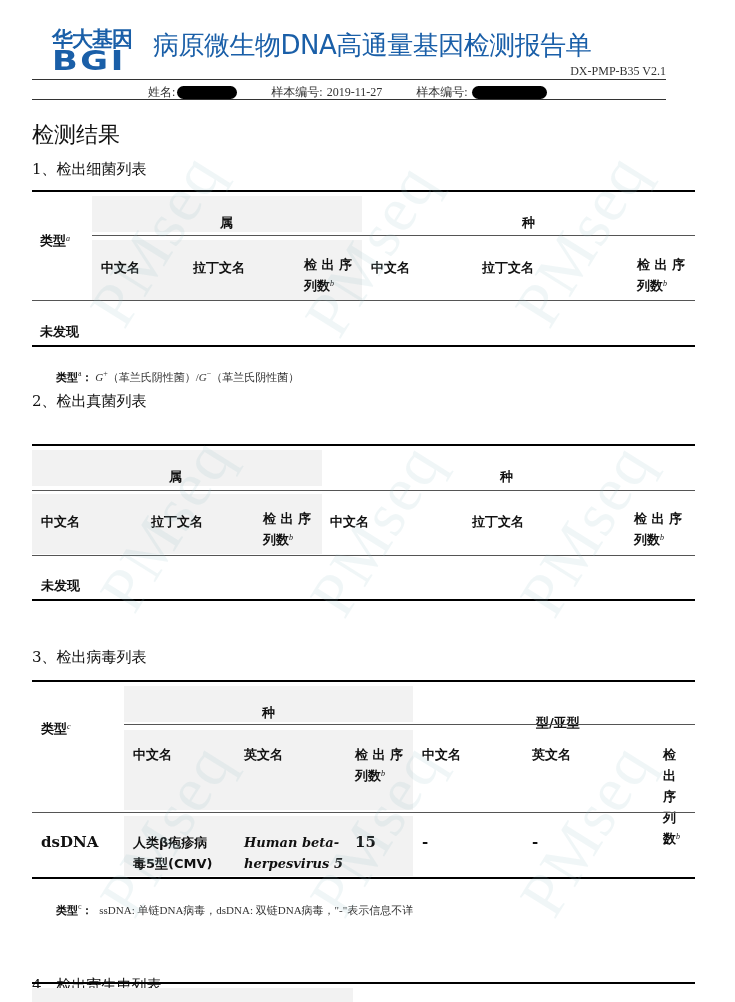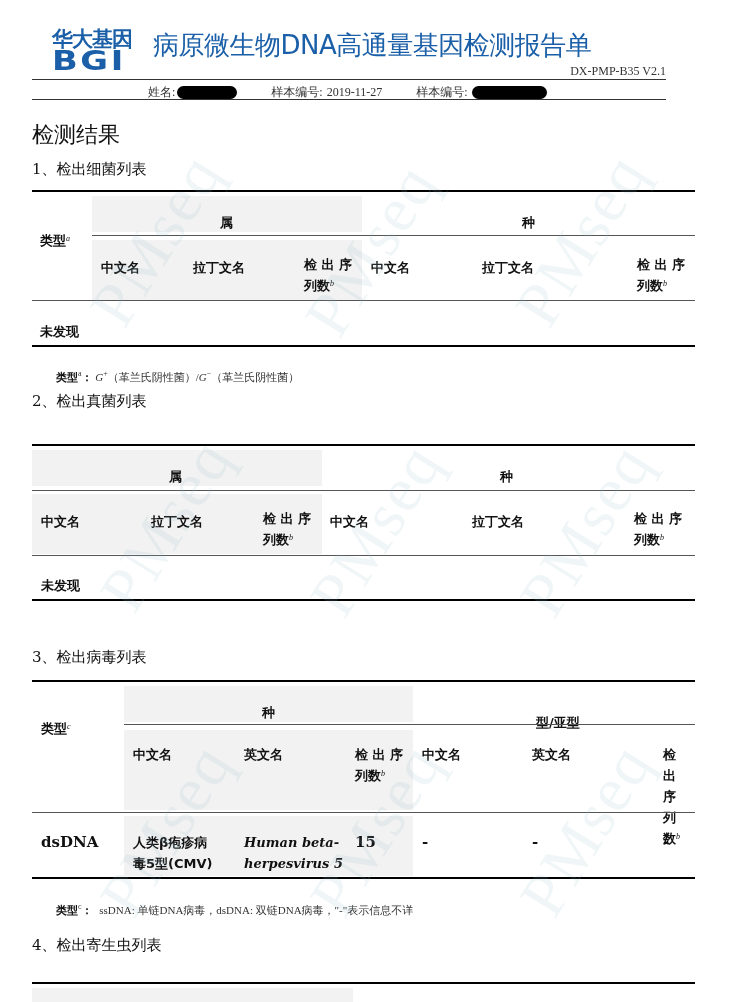--- a/index.html
+++ b/index.html
@@ -142,17 +142,17 @@
     <div class="cell data-cell" style="left:500px; top:152px;">-</div>
     <div class="cell data-cell" style="left:631px; top:152px;">-</div>
   </div>
   <div class="thick" style="top:197px;"></div>
 </div>
 <div class="note" style="top:902px;">
   <b>类型</b><sup style="font-size:8px;">c</sup><b>：</b>
   <span style="margin-left:4px;">ssDNA: 单链DNA病毒，dsDNA: 双链DNA病毒，"-"表示信息不详</span>
 </div>
 
-<div class="h2" style="top:936px;">4、检出寄生虫列表</div>
+<div class="h2" style="top:976px;">4、检出寄生虫列表</div>
 <div class="tbl" style="top:982px; height:20px;">
   <div class="thick" style="top:0;"></div>
   <div class="shade" style="left:0; width:321px; top:6px; height:20px;"></div>
 </div>
 
 </body></html>

